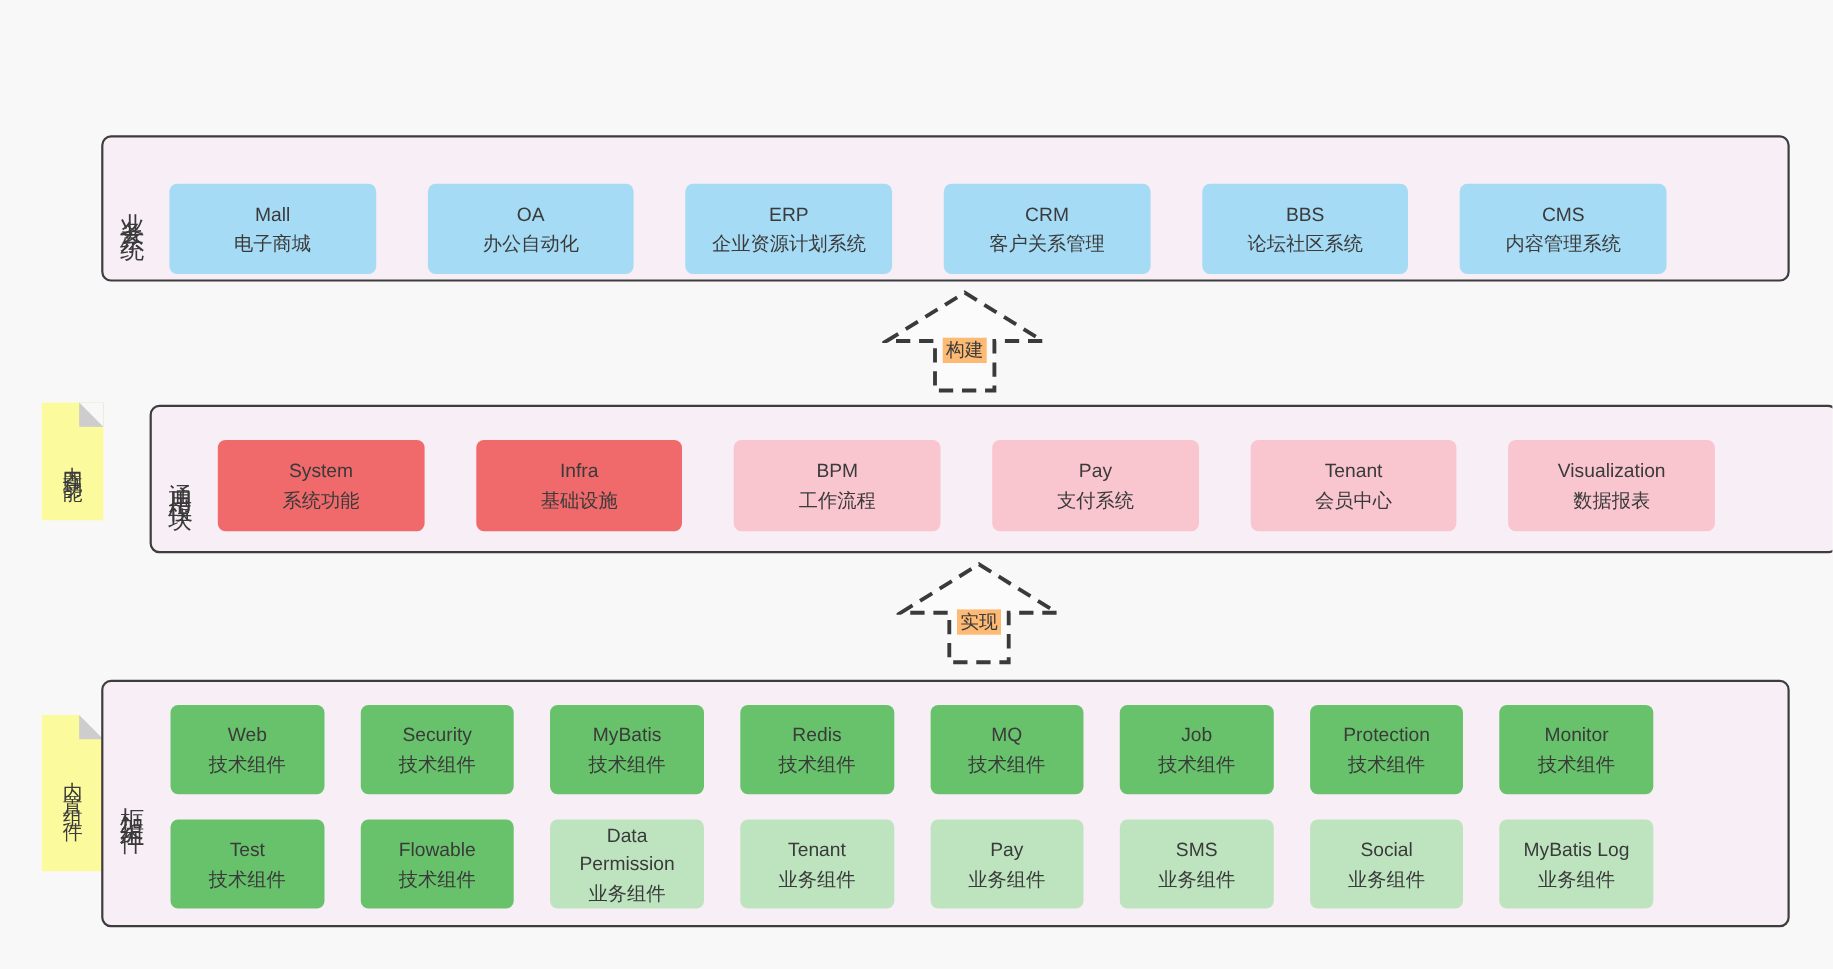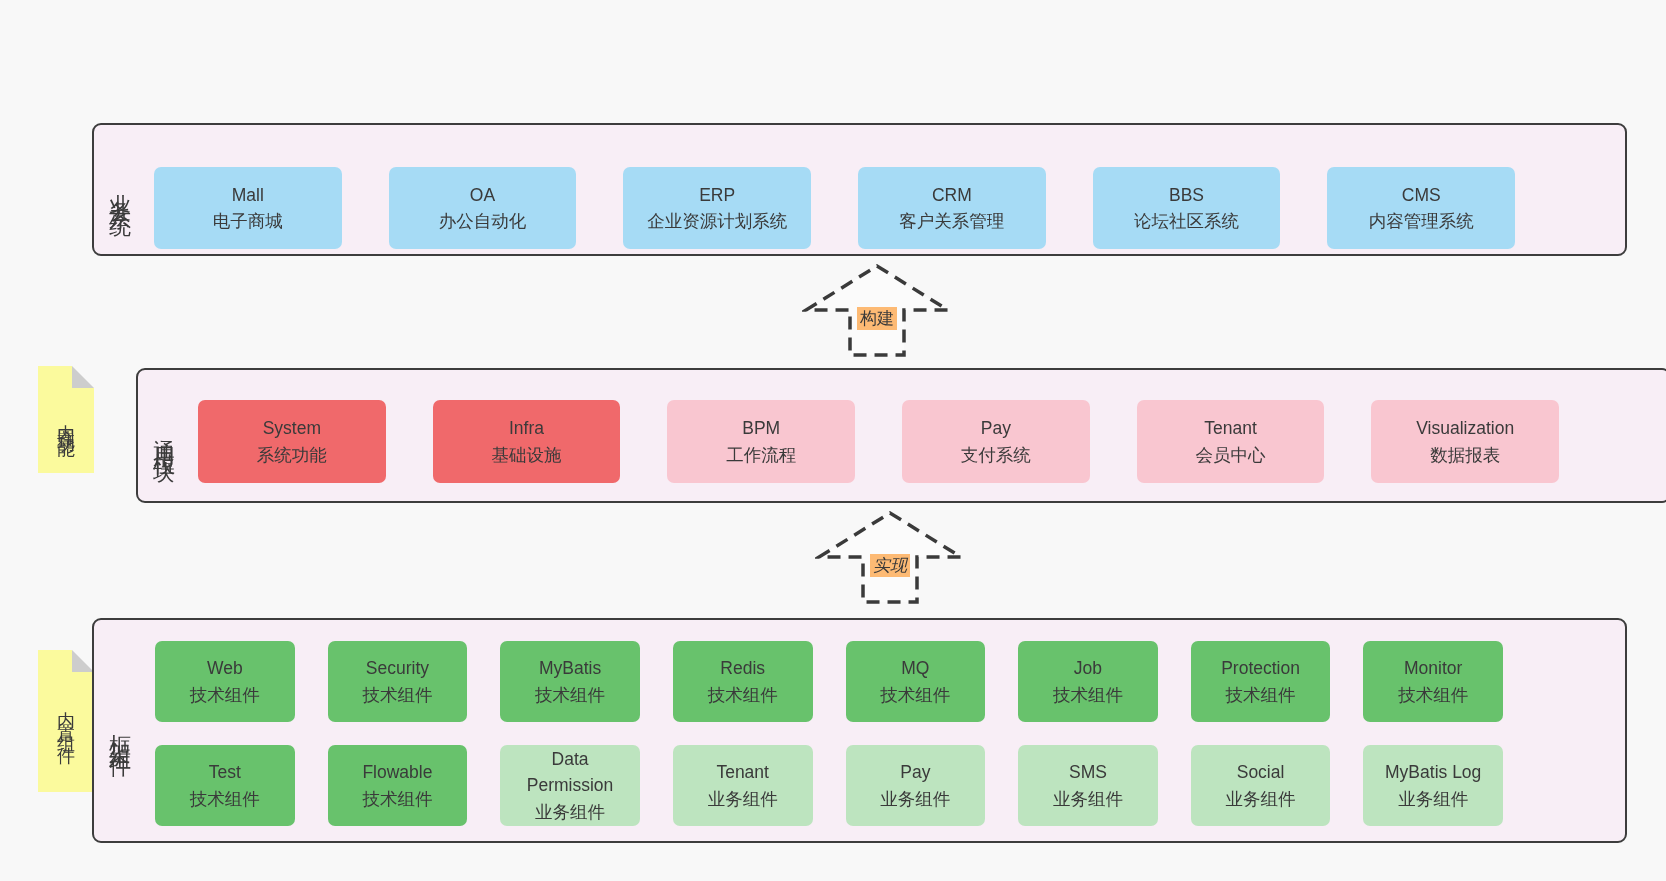--- a/index.html
+++ b/index.html
@@ -52,21 +52,21 @@
         border-width:0 22px 22px 0;
         border-color:var(--page-bg) var(--page-bg) var(--note-fold) var(--note-fold);}
   .note-text{writing-mode:vertical-rl;text-orientation:upright;font-size:18px;
         color:var(--text);white-space:nowrap;}
   .note--modules .note-text{letter-spacing:5px;}
   .note--components .note-text{letter-spacing:12px;}
 
   
   .arrow{position:absolute;width:150px;height:95px;z-index:2;}
   .arrow--build{left:802px;top:263px;}
-  .arrow--implement{left:815px;top:510px;font-style:italic;}
+  .arrow--implement{left:815px;top:510px;}
   .arrow svg{display:block;width:100%;height:100%;}
   .arrow polygon{fill:#fbfbfb;stroke:var(--arrow);stroke-width:3.5;
         stroke-dasharray:13 8;stroke-linejoin:miter;}
   .arrow-label{position:absolute;left:50%;top:44px;transform:translateX(-50%);
         background:#fdba74;padding:0 3px;font-size:17px;color:var(--text);white-space:nowrap;}
 </style>
 </head>
 <body>
 
 <div class="canvas">

